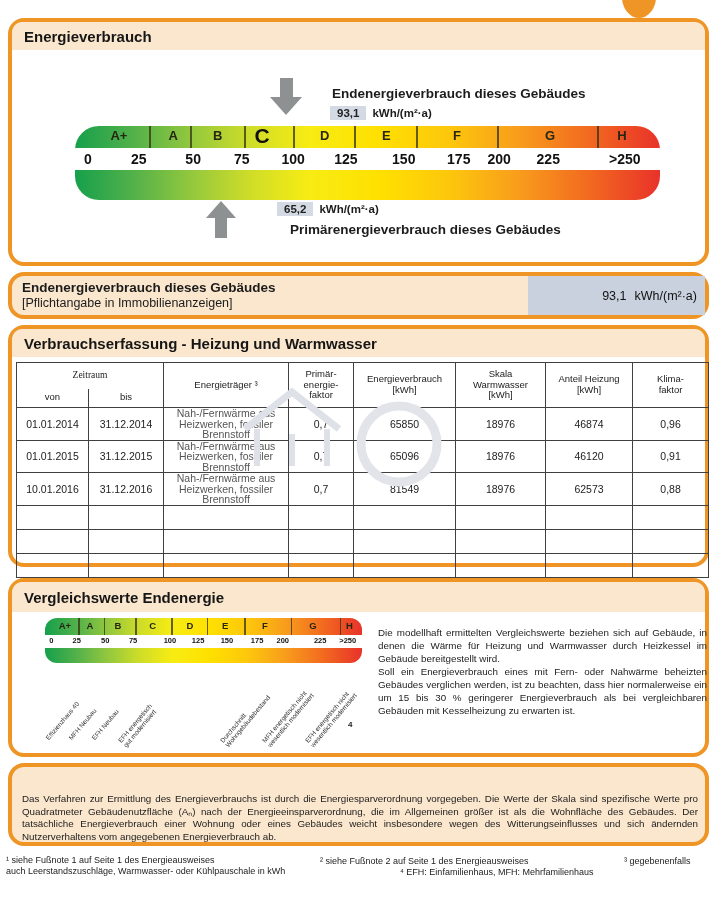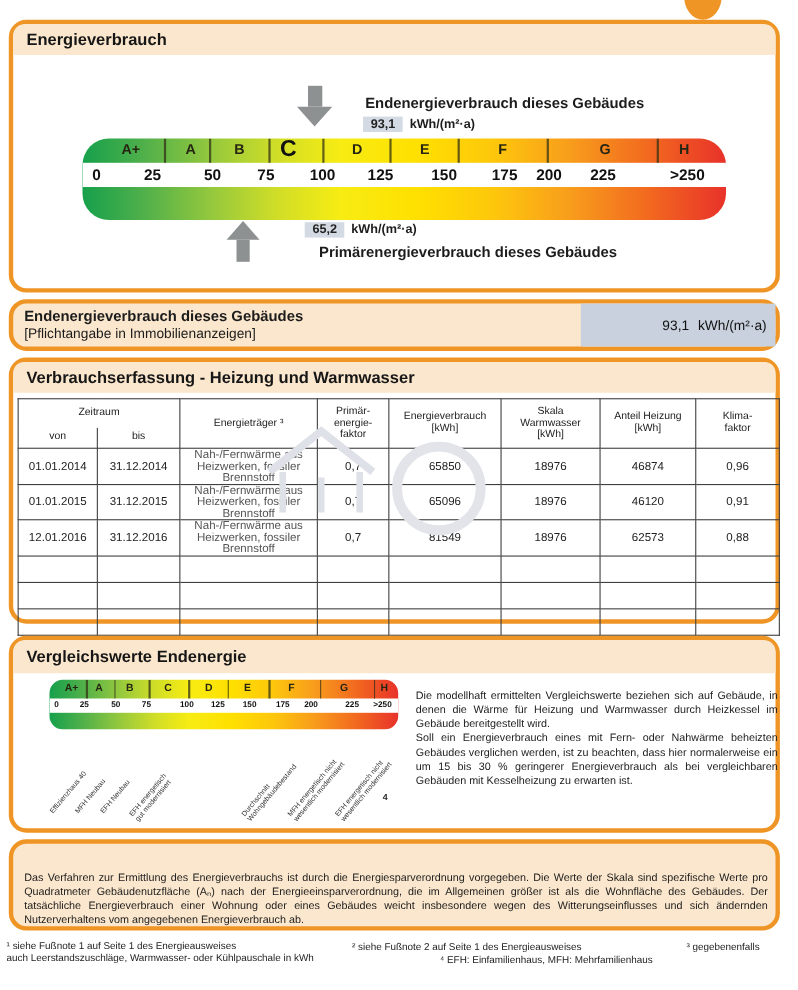--- a/index.html
+++ b/index.html
@@ -52,21 +52,21 @@
                  display:flex; align-items:center; justify-content:flex-end; padding-right:8px; gap:8px; }
   .s2 .graybox span { font-size:12.5px; color:#111; }
 
   
   .s3 { left:8px; top:325px; width:701px; height:242px; }
   .s3 .strip { height:28px; border-radius:10px 10px 0 0; }
   table.vt { position:absolute; left:4px; top:33px; width:692px; border-collapse:collapse; table-layout:fixed; }
   table.vt td { border:1px solid #404040; text-align:center; vertical-align:middle;
                 font-size:10px; color:#222; overflow:hidden; }
   table.vt .hd { font-size:9.5px; line-height:1.15; }
-  table.vt .nb { border-bottom:none; }
+  table.vt .nb { border-bottom:none;font-family:Liberation Serif, serif; }
   table.vt .nt { border-top:none; }
   table.vt .data td { font-size:10.5px; height:25px; }
   table.vt .empty td { height:24px; }
   table.vt .tiny { font-size:4.5px; color:#555; line-height:1; }
   .pre { white-space:pre-line; }
 
   .wm { position:absolute; pointer-events:none; color:rgba(222,224,231,0.85); }
   .wm-text { left:150px; top:118px; font-size:56px; font-weight:bold; letter-spacing:2px;
              color:rgba(234,236,241,0.9); text-shadow:0 0 1px #d6d8df; -webkit-text-stroke:1.5px #dcdee5; }
   .wm-house { left:225px; top:55px; }
@@ -221,21 +221,21 @@
         <td>01.01.2015</td>
         <td>31.12.2015</td>
         <td class="tiny">Nah-/Fernwärme aus Heizwerken, fossiler Brennstoff</td>
         <td>0,7</td>
         <td>65096</td>
         <td>18976</td>
         <td>46120</td>
         <td>0,91</td>
       </tr>
       <tr class="data">
-        <td>12.01.2016</td>
+        <td>10.01.2016</td>
         <td>31.12.2016</td>
         <td class="tiny">Nah-/Fernwärme aus Heizwerken, fossiler Brennstoff</td>
         <td>0,7</td>
         <td>81549</td>
         <td>18976</td>
         <td>62573</td>
         <td>0,88</td>
       </tr>
       <tr class="empty">
             <td></td>

